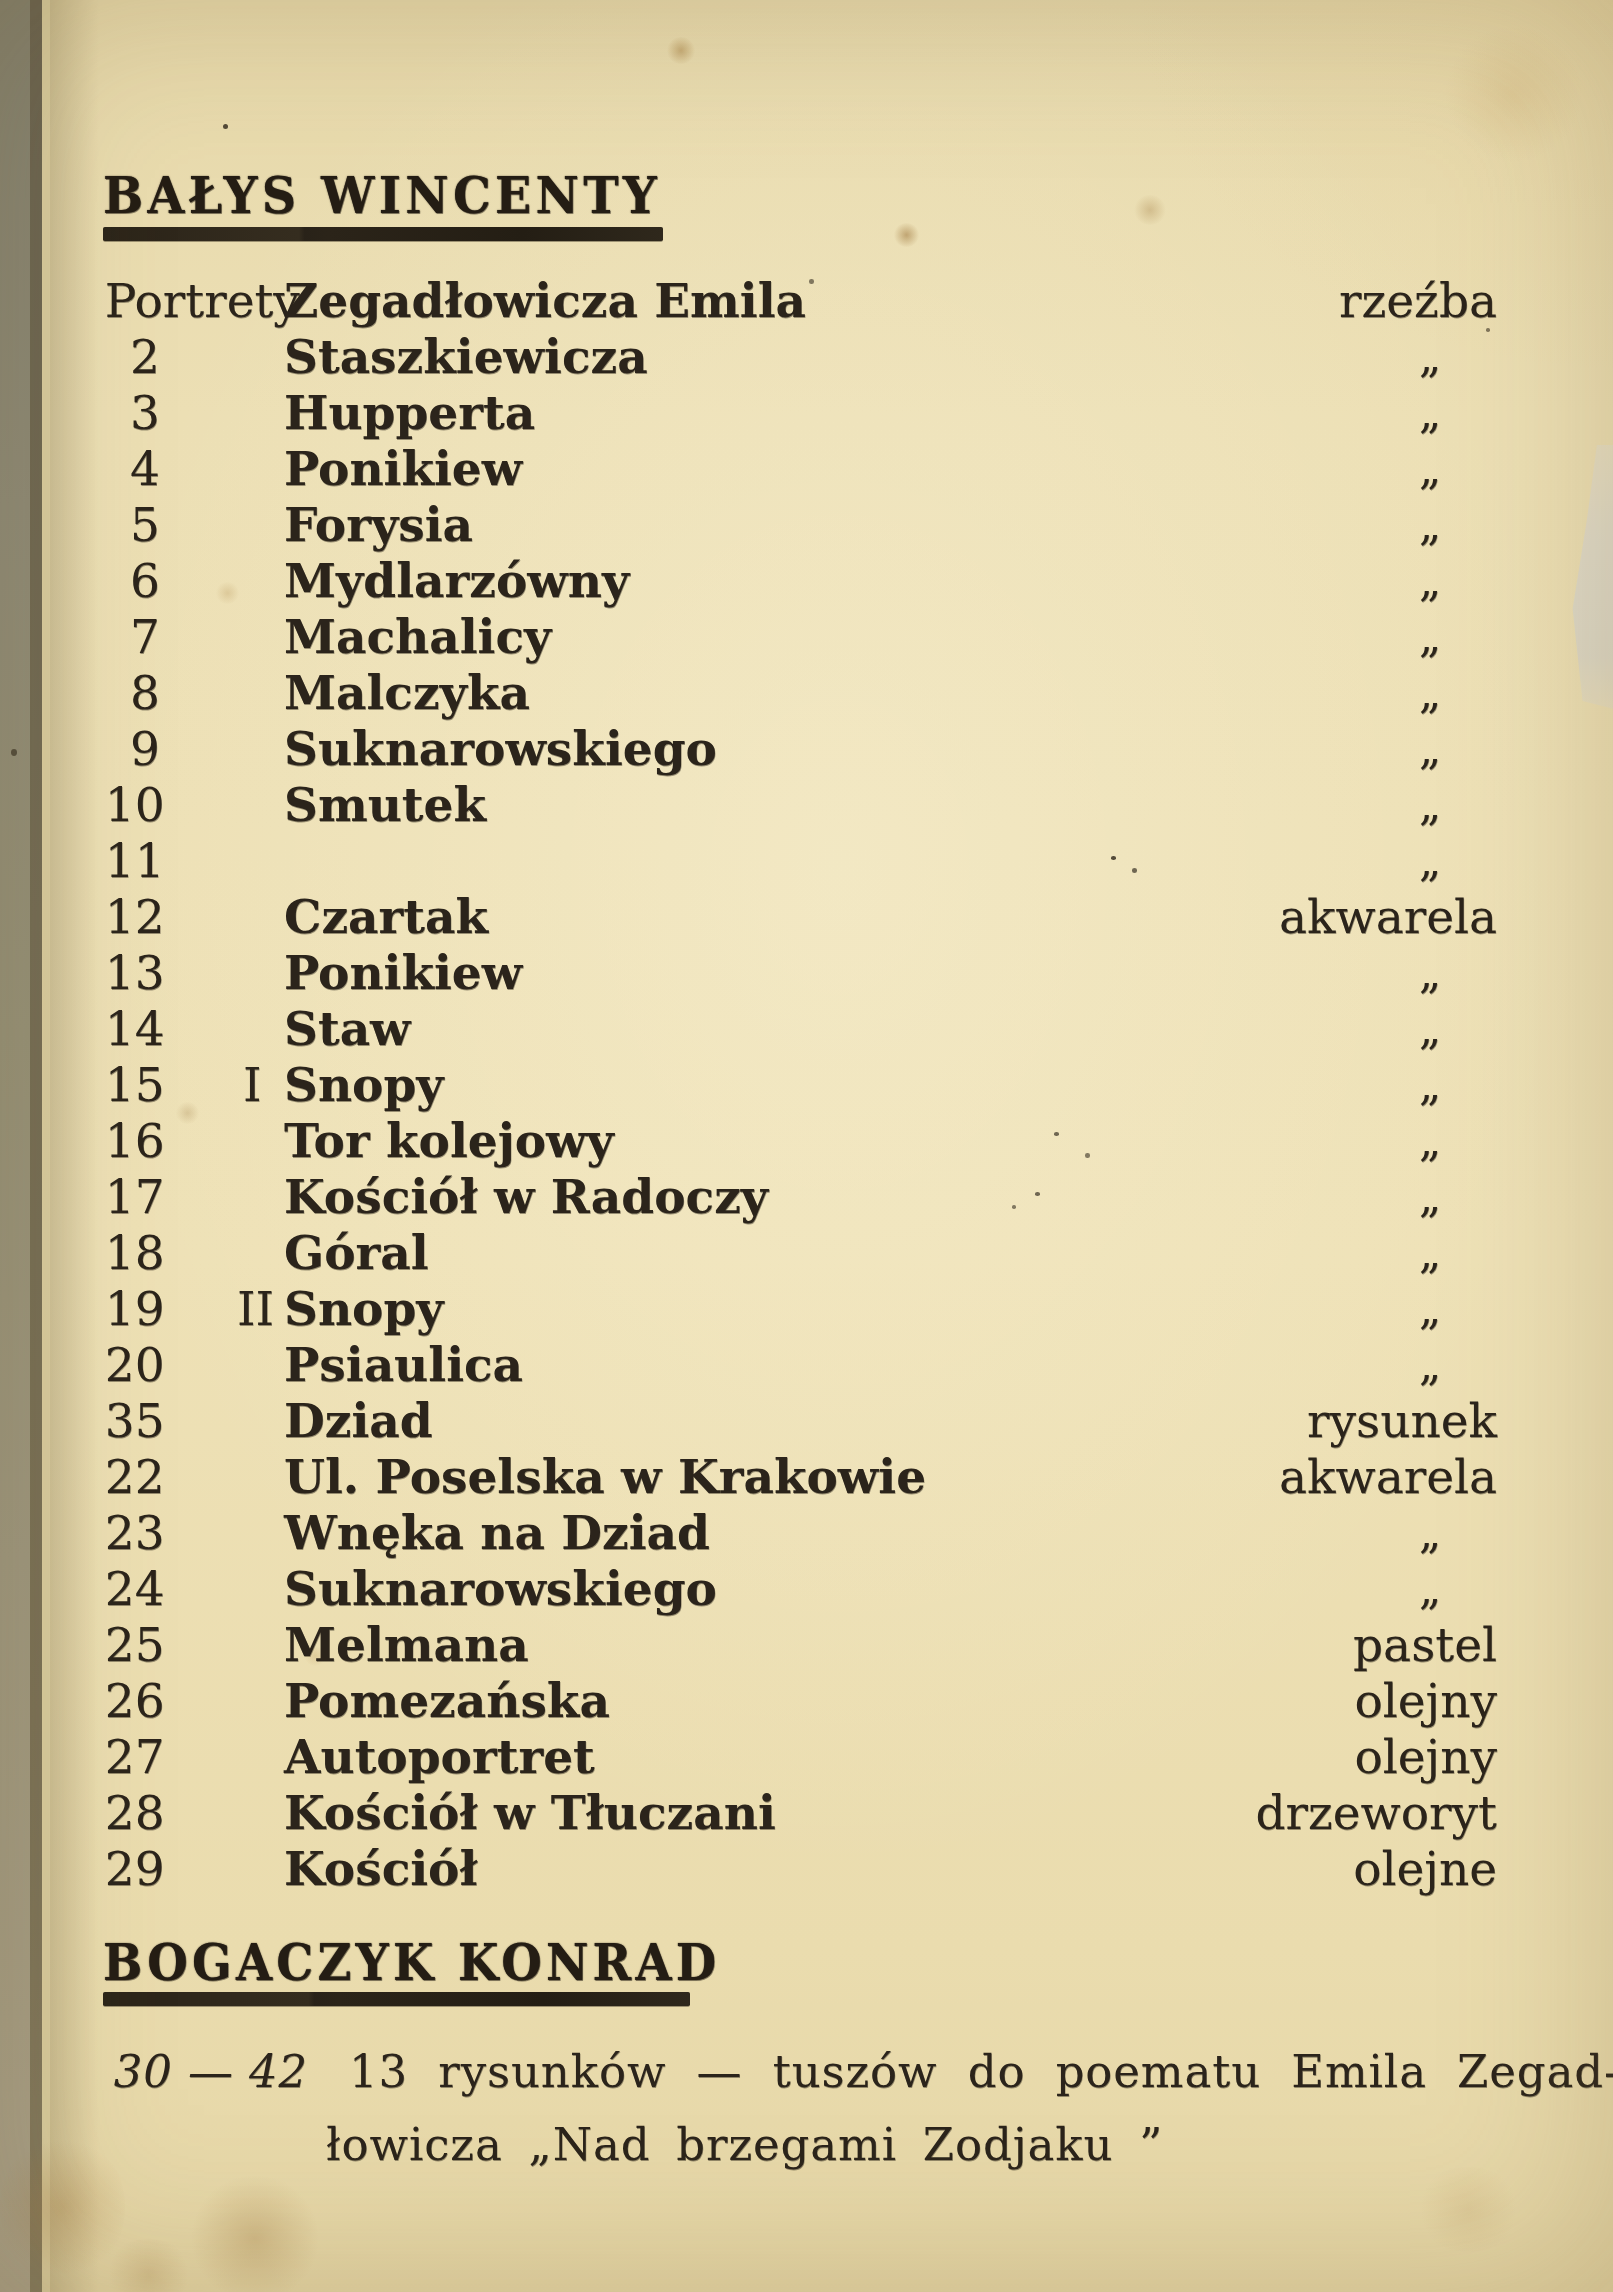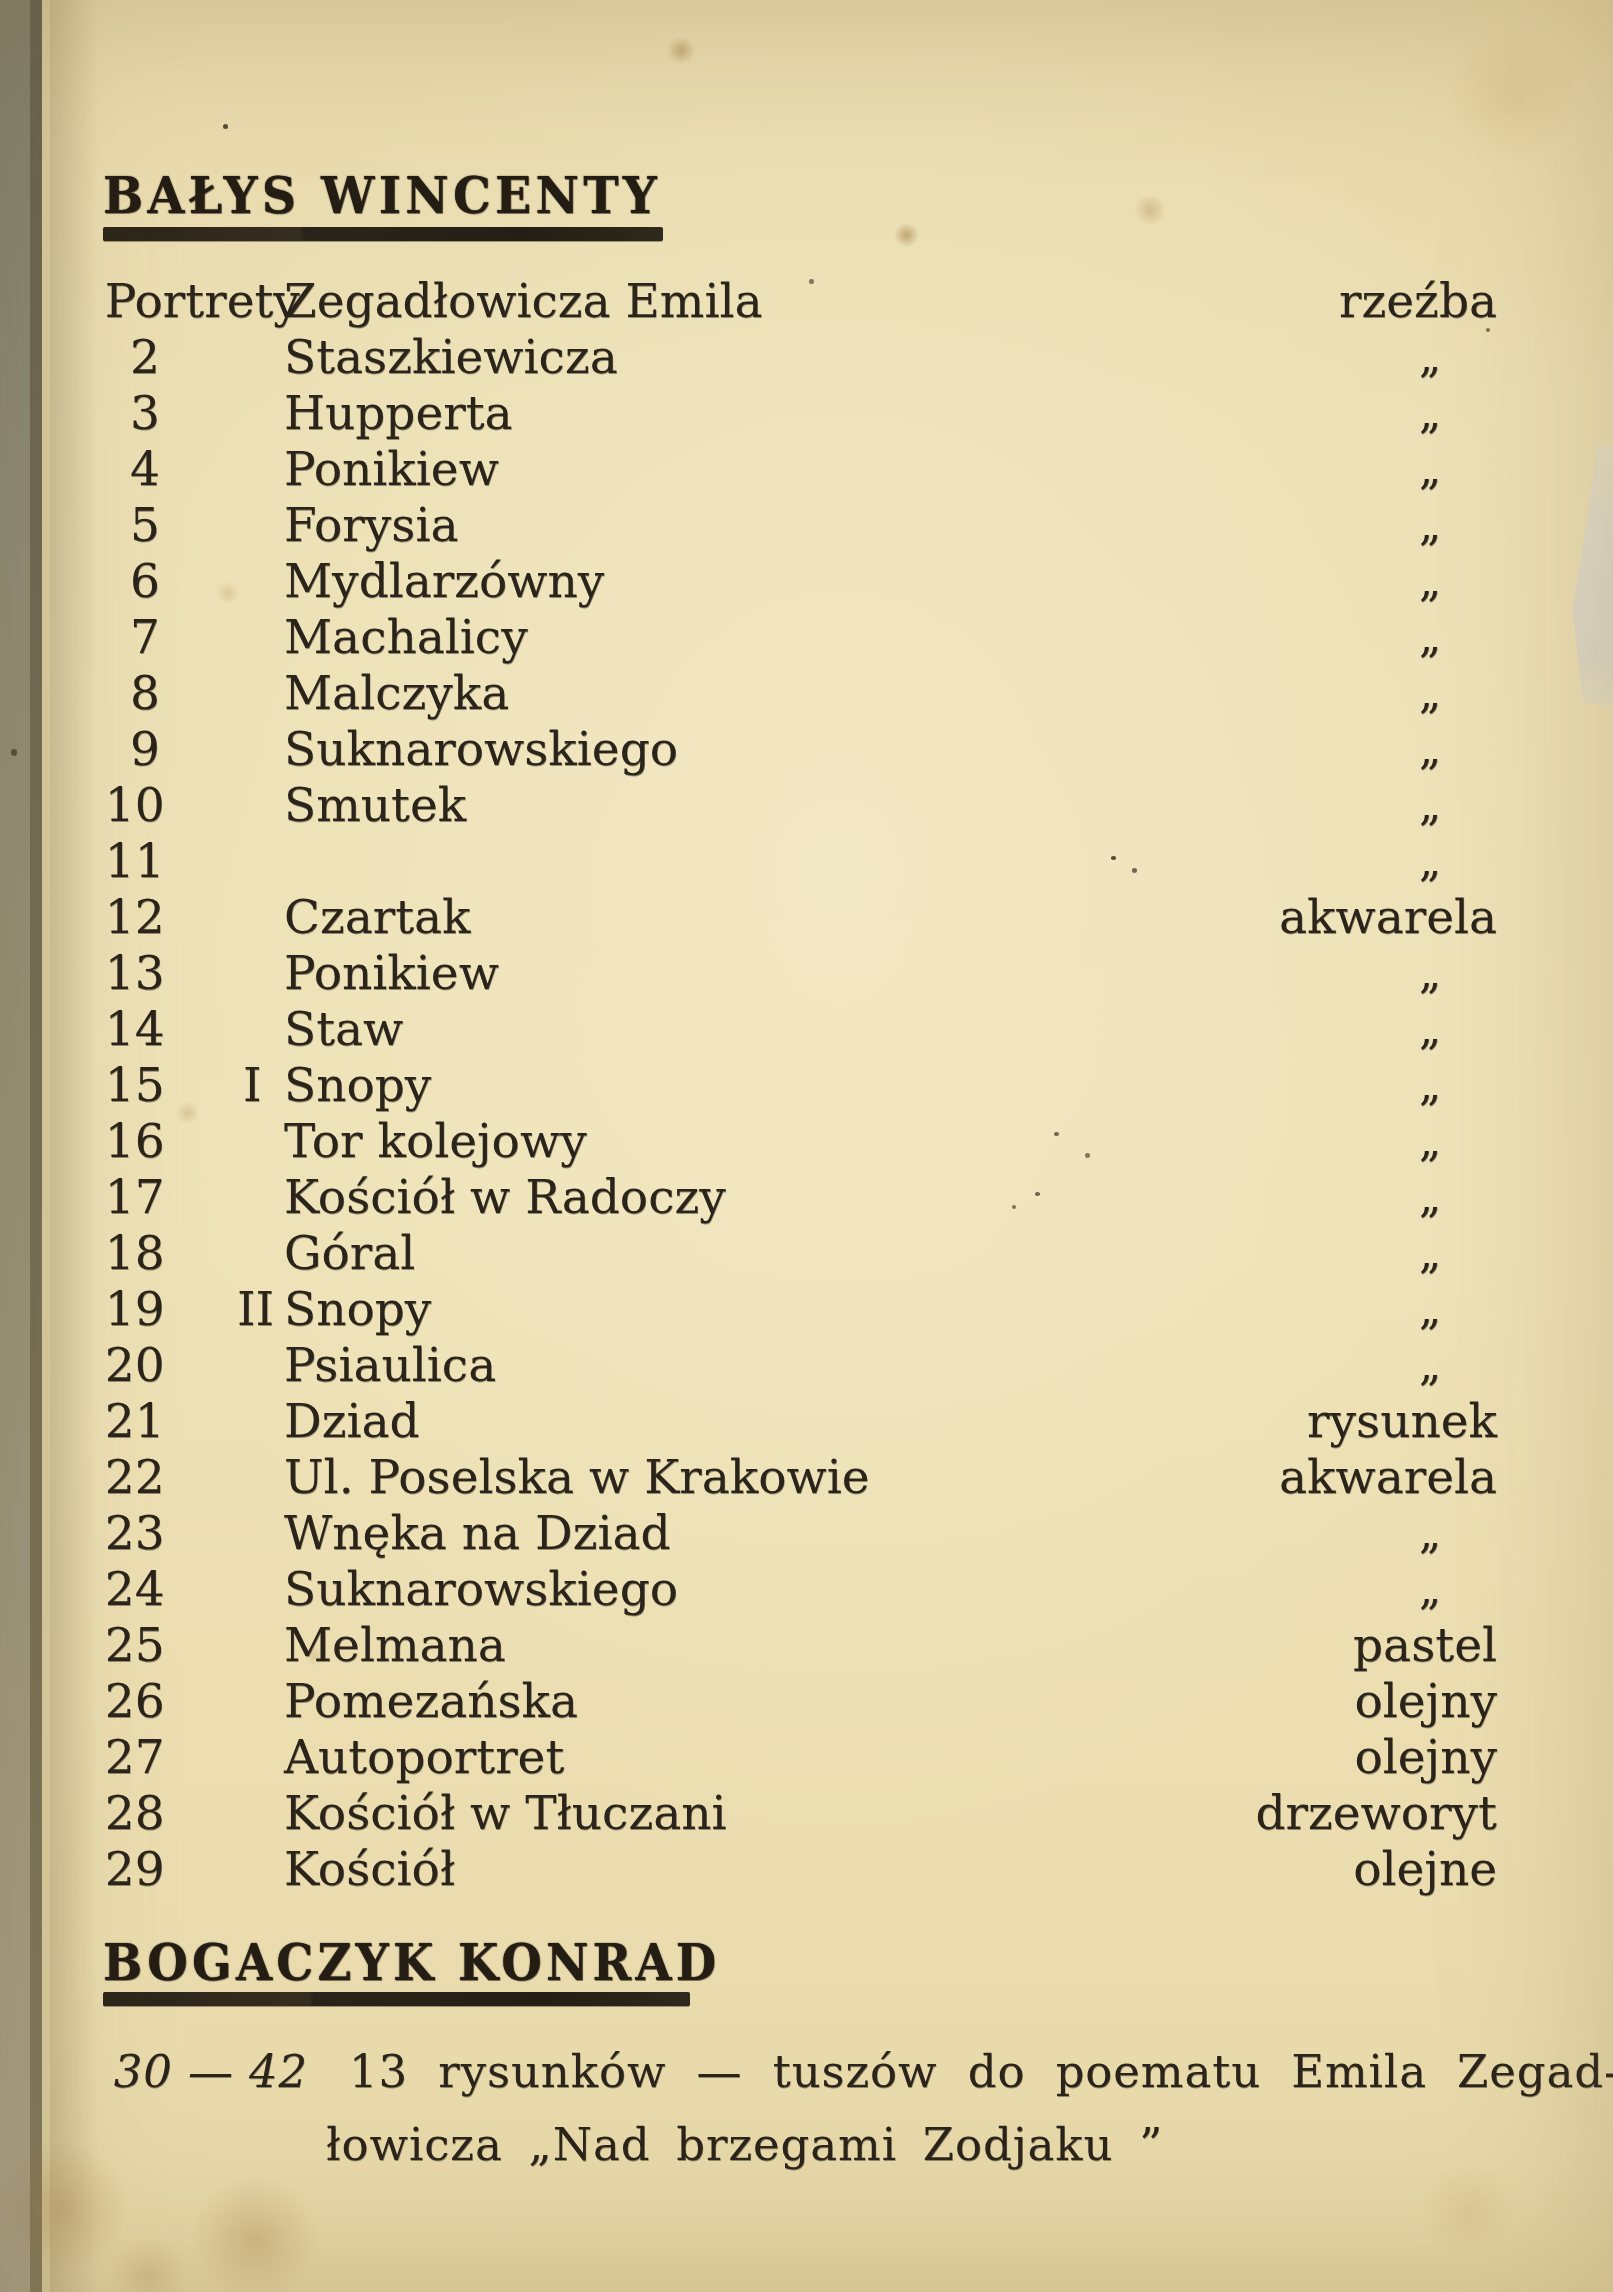--- a/index.html
+++ b/index.html
@@ -46,21 +46,21 @@
   .rule{height:13.4px;background:linear-gradient(90deg,#2b2419,#352d1f 35%,#27211663 36%,#2b2419 40%,#241e14 75%,#2f281c 100%);
     background-color:#2a231a;width:560px;margin-top:6.3px;border-radius:1.8px;
     box-shadow:0 0.9px 0 rgba(40,32,20,0.4);}
   .rule2{width:587px;margin-top:4.5px;}
 
   .rows{margin-top:32px;}
   .row{display:flex;height:56px;line-height:56px;font-size:47px;white-space:nowrap;}
   .num{width:134px;flex:none;box-sizing:border-box;padding-left:1.8px;}
   .num.single{padding-left:27px;}
   .roman{width:47px;flex:none;box-sizing:border-box;text-align:right;padding-right:22.4px;}
-  .title{flex:1;}
+  .title{flex:1;font-weight:bold;}
   .medium{margin-left:auto;white-space:nowrap;}
   .medium.ditto{padding-right:52px;font-size:43px;letter-spacing:3.6px;}
 
   .entry{display:flex;margin-top:29.6px;font-size:45px;line-height:73px;letter-spacing:0.9px;}
   .range{width:246px;flex:none;box-sizing:border-box;padding-left:10.7px;white-space:nowrap;font-style:italic;}
   .entry-text{flex:1;}
   .entry-text .l1,.entry-text .l2{display:block;white-space:nowrap;}
   .entry-text .l1{word-spacing:15px;}
   .entry-text .l2{word-spacing:10.7px;margin-left:-23px;}
 </style>
@@ -217,21 +217,21 @@
           <span class="title">Snopy</span>
           <span class="medium ditto">„</span>
         </div>
         <div class="row">
           <span class="num">20</span>
           <span class="roman"></span>
           <span class="title">Psiaulica</span>
           <span class="medium ditto">„</span>
         </div>
         <div class="row">
-          <span class="num">21</span>
+          <span class="num">35</span>
           <span class="roman"></span>
           <span class="title">Dziad</span>
           <span class="medium">rysunek</span>
         </div>
         <div class="row">
           <span class="num">22</span>
           <span class="roman"></span>
           <span class="title">Ul. Poselska w Krakowie</span>
           <span class="medium">akwarela</span>
         </div>

